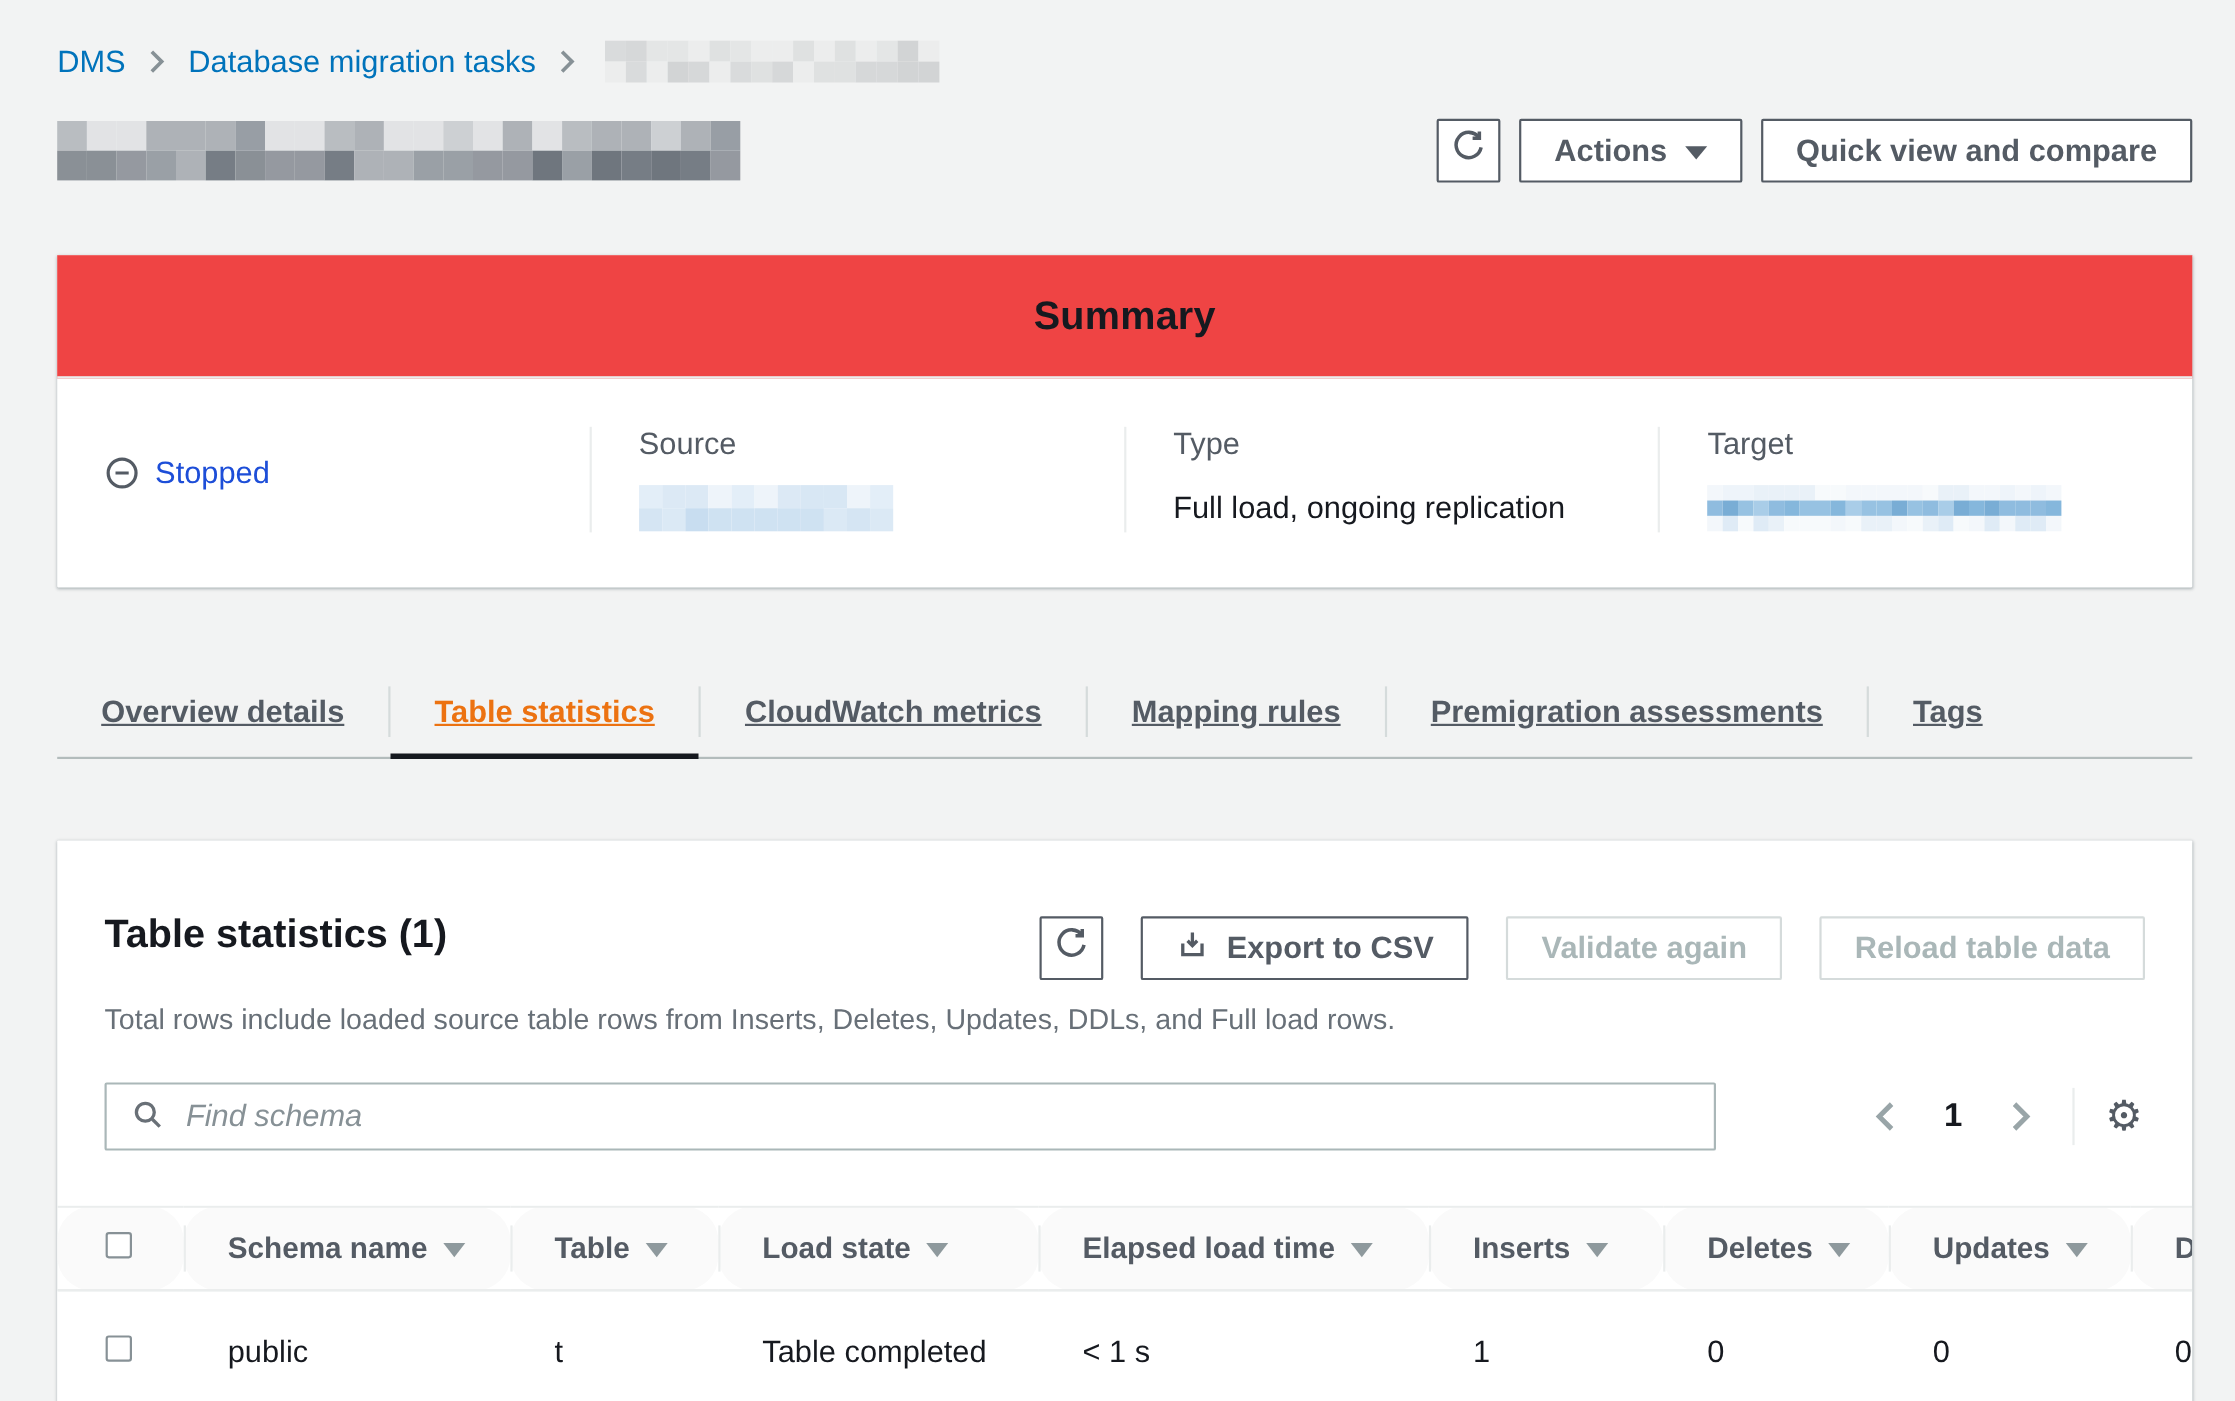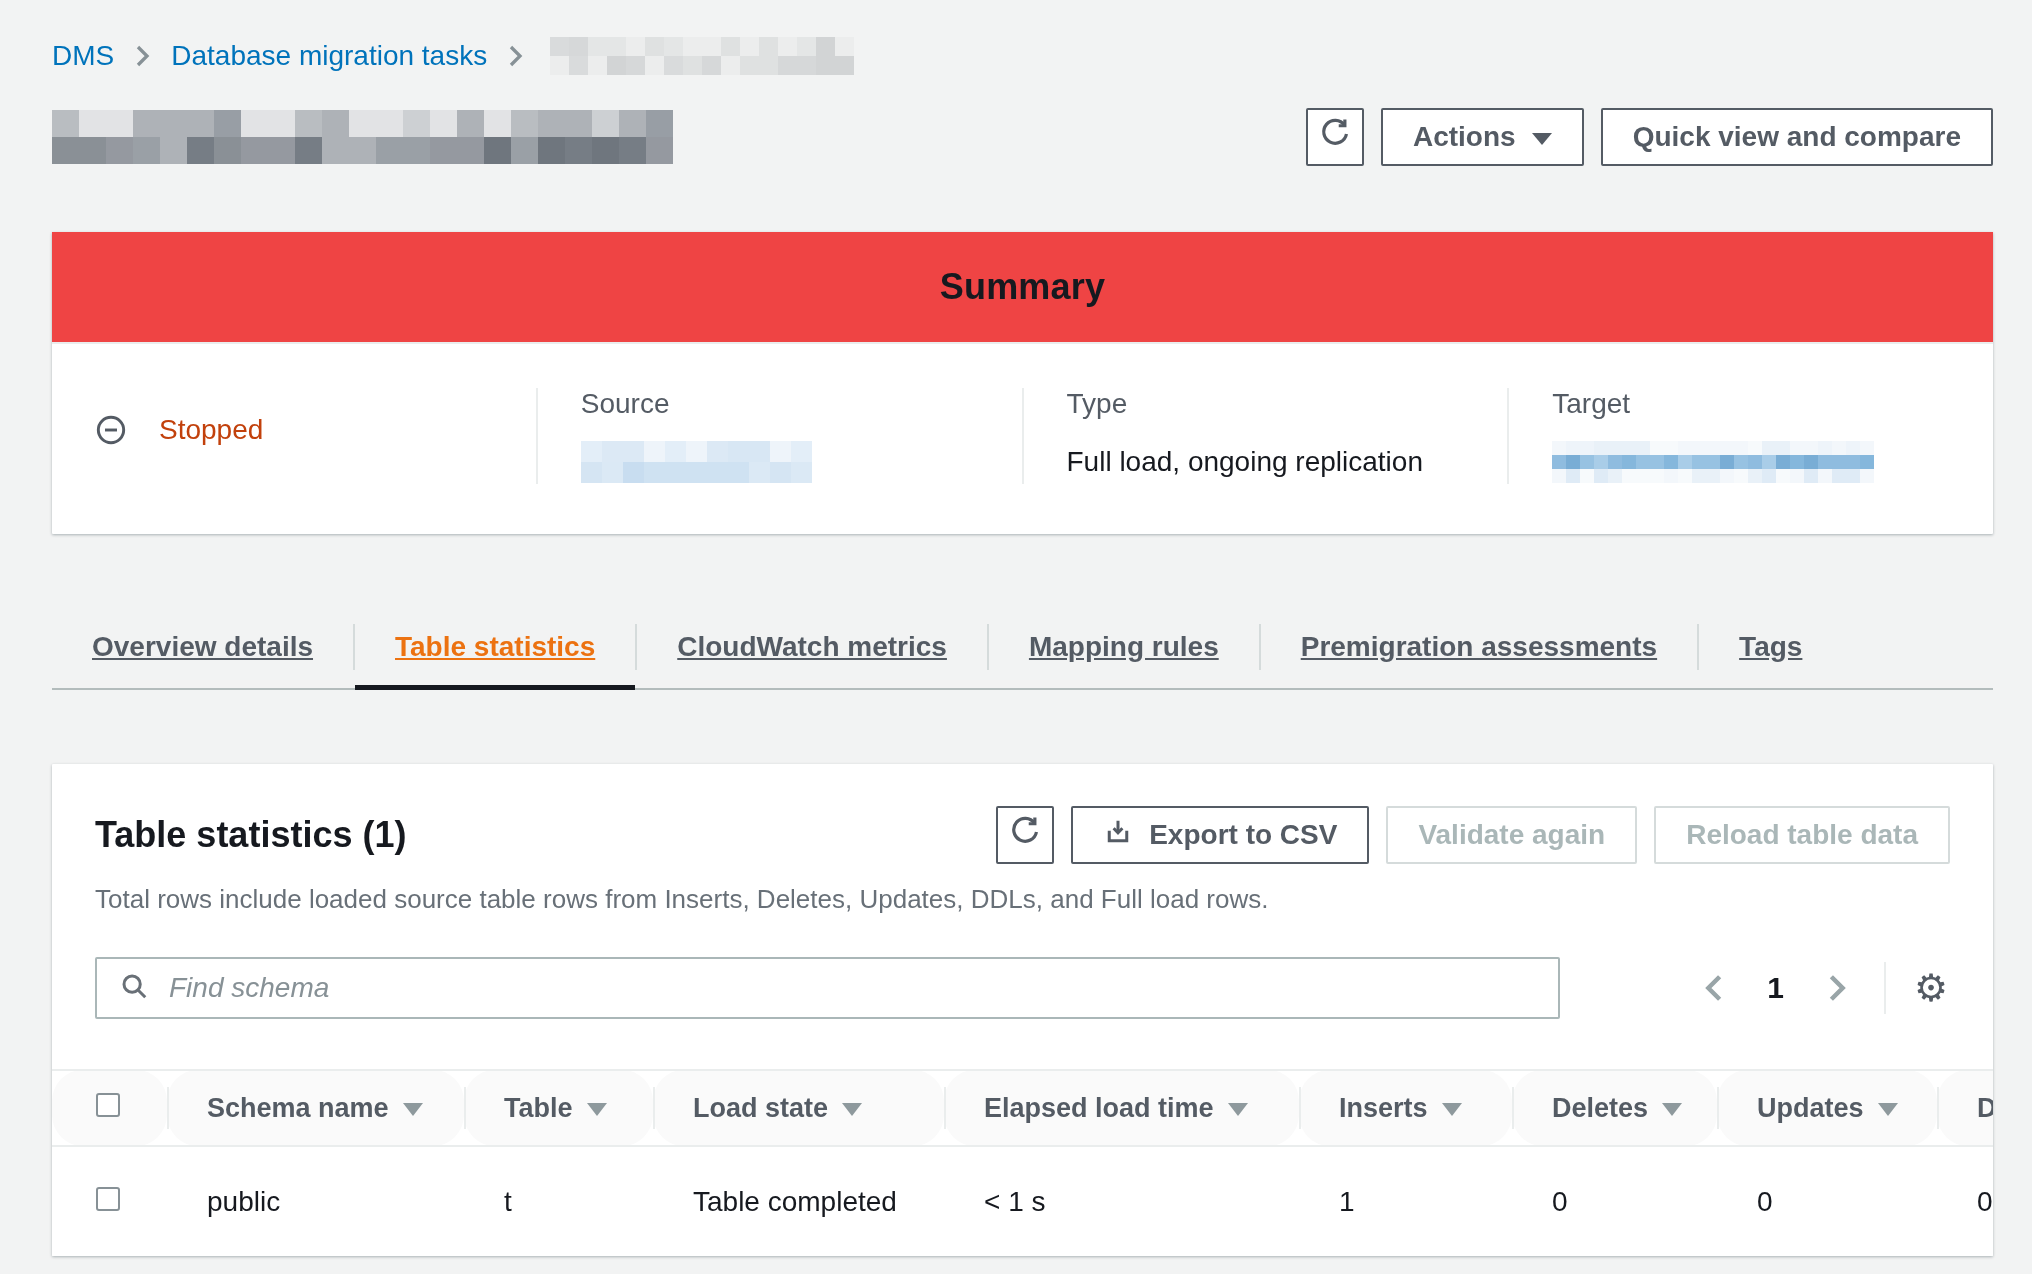--- a/index.html
+++ b/index.html
@@ -42,21 +42,21 @@
          color:#545b64; padding:25px 40px; cursor:pointer; white-space:nowrap;text-decoration:underline; }
   .tab.active { color:#ec7211; }
   .tab.active::after { content:""; position:absolute; left:0; right:0; bottom:-2px; height:5px; background:#16191f; }
   .tab-divider { width:2px; background:#d5dbdb; margin:18px 0; }
 
   
   .table-card { margin-top:74px; overflow:hidden; padding-bottom:0; }
   .table-top { padding:42px 43px 0; }
   .table-top-row { display:flex; justify-content:space-between; align-items:center; }
   .table-top-row h2 { margin:0; font-size:36px; }
-  .section-actions { display:flex; align-items:center; gap:17px; }
+  .section-actions { display:flex; align-items:center; gap:34px;margin-top:27px; }
   .section-desc { margin:20px 0 0; color:#687078; font-size:26px; }
 
   .filter-row { display:flex; align-items:center; justify-content:space-between; margin-top:42px; padding:0 43px; }
   .search-box { width:1465px; height:62px; border:2px solid #aab7b8; border-radius:2px; background:#fff;
                 display:flex; align-items:center; padding:0 22px; gap:18px; }
   .search-box input { flex:1; border:none; outline:none; font-size:28px; font-family:"Liberation Sans",sans-serif; color:#16191f; background:transparent; }
   .search-box input::placeholder { color:#879196; font-style:italic; }
   .pagination { display:flex; align-items:center; }
   .page-chevron { display:flex; align-items:center; padding:6px; cursor:pointer; }
   .page-number { font-weight:bold; font-size:30px; margin:0 36px; }
@@ -206,21 +206,21 @@
     </div>
     <div class="summary-body" id="summary-body">
         <div class="summary-col">
           <div class="field-value">
             <span style="display: flex;">
               <svg width="32" height="32" viewBox="0 0 24 24" fill="none" stroke="#545b64" stroke-width="2.2">
                 <circle cx="12" cy="12" r="9.5"></circle>
                 <path d="M7.5 12 h9"></path>
               </svg>
             </span>
-            <span style="color: #c2410c; margin-left: 18px;">Stopped</span>
+            <span style="color: #1d4ed8;">Stopped</span>
           </div>
         </div>
         <div class="summary-col">
           <div class="field-label">Source</div>
           <div class="field-value">
             <span class="mosaic" style="grid-template-columns: repeat(11, 21px); grid-auto-rows: 21px;">
               <span style="background: rgb(227, 238, 248);"></span>
               <span style="background: rgb(220, 233, 245);"></span>
               <span style="background: rgb(220, 233, 245);"></span>
               <span style="background: rgb(238, 244, 250);"></span>

